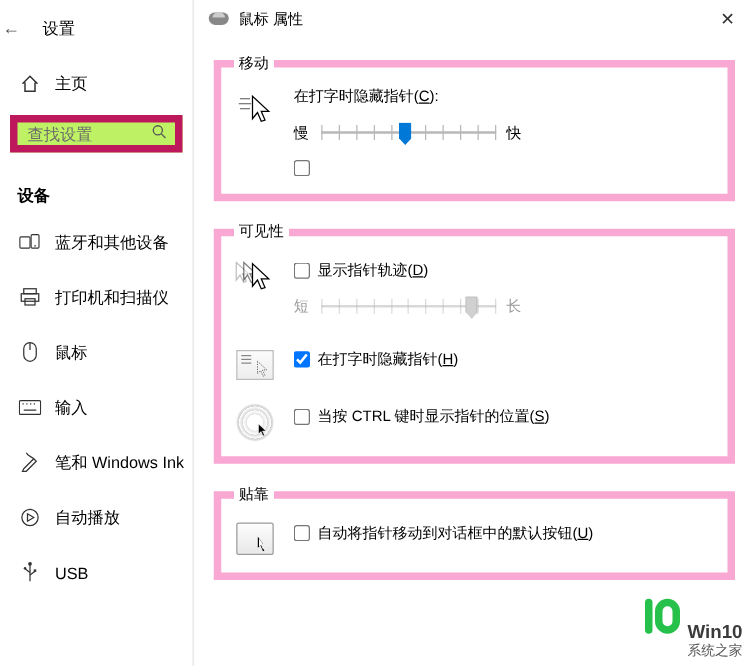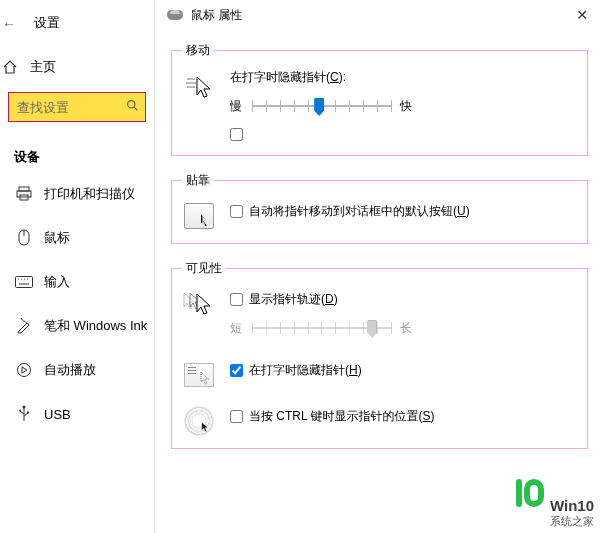--- a/index.html
+++ b/index.html
@@ -36,34 +36,34 @@
     padding-left: 4px;
   }
   .settings-title {
     margin-left: 18px;
     font-size: 13px;
   }
   .home-row {
     display: flex;
     align-items: center;
     height: 42px;
-    padding-left: 0;
+    padding-left: 14px;
     font-size: 13px;
   }
   .home-row .icon {
     width: 20px;
     display: inline-flex;
     justify-content: center;
     margin-right: 10px;
   }
   .search-box {
     margin: 4px 8px 18px 8px;
     height: 30px;
-    border: 1px solid #be185d;
-    background: #fde047;
+    border: 6px solid #be185d;
+    background: #bef264;
     display: flex;
     align-items: center;
     padding: 0 6px;
     font-size: 13px;
     color: #666;
     justify-content: space-between;
   }
   .search-box input {
     border: none;
     background: transparent;
@@ -156,21 +156,21 @@
     border: 1px solid #d0d0d0;
     border-bottom: 1px solid #fff;
     background: #fff;
     margin-bottom: -1px;
     z-index: 2;
   }
   .dlg-body {
     padding: 6px 12px 4px 12px;
   }
   fieldset.group {
-    border: 1px solid #f9a8d4;
+    border: 6px solid #f9a8d4;
     margin: 6px 0 16px 0;
     padding: 8px 10px 10px 10px;
     position: relative;
   }
   fieldset.group legend {
     padding: 0 4px;
     font-size: 12px;
     color: #000;
   }
   .group-row {
@@ -364,20 +364,30 @@
     <span class="search-icon">
       <svg width="13" height="13" viewBox="0 0 16 16">
           <circle cx="6.5" cy="6.5" r="4.5" fill="none" stroke="#555" stroke-width="1.3"></circle>
           <line x1="10" y1="10" x2="14" y2="14" stroke="#555" stroke-width="1.3"></line>
         </svg>
     </span>
   </div>
 
   <div class="section-header">设备</div>
 
+  <div class="nav-item">
+    <span class="icon">
+      <svg width="18" height="16" viewBox="0 0 20 16">
+          <rect x="1" y="3" width="9" height="10" rx="1" fill="none" stroke="#333"></rect>
+          <rect x="11" y="1" width="7" height="12" rx="1" fill="none" stroke="#333"></rect>
+          <circle cx="14.5" cy="11" r="0.7" fill="#333"></circle>
+        </svg>
+    </span>
+    <span class="nav-label">蓝牙和其他设备</span>
+  </div>
 
   <div class="nav-item">
     <span class="icon">
       <svg width="16" height="16" viewBox="0 0 16 16">
           <rect x="3" y="1" width="10" height="4" fill="none" stroke="#333"></rect>
           <rect x="1" y="5" width="14" height="6" fill="none" stroke="#333"></rect>
           <rect x="4" y="9" width="8" height="5" fill="none" stroke="#333"></rect>
         </svg>
     </span>
     <span class="nav-label">打印机和扫描仪</span>
@@ -486,37 +496,20 @@
                   <span></span>
                   <span></span>
                   <span></span>
                 </div>
               <div class="slider-thumb" id="speed-thumb" style="left: 48%;"></div>
             </div>
             <span class="slider-label">快</span>
           </div>
           <label class="checkbox-row">
             <input type="checkbox" id="cb-enhance" style="">
-          </label>
-        </div>
-      </div>
-    </fieldset>
-
-    <fieldset class="group">
-      <legend>贴靠</legend>
-      <div class="group-row">
-        <div class="big-icon">
-          <div class="snap-icon"></div>
-        </div>
-        <div class="group-content">
-          <label class="checkbox-row">
-            <input type="checkbox" id="cb-snap" style="">
-            <span>
-              <span>自动将指针移动到对话框中的默认按钮</span>(<span class="underline-hint">U</span>)
-            </span>
           </label>
         </div>
       </div>
     </fieldset>
 
     <fieldset class="group">
       <legend>可见性</legend>
 
       <div class="group-row">
         <div class="big-icon">
@@ -594,20 +587,37 @@
             <input type="checkbox" id="cb-locate" style="">
             <span>
               <span>当按 CTRL 键时显示指针的位置</span>(<span class="underline-hint">S</span>)
             </span>
           </label>
         </div>
       </div>
 
     </fieldset>
 
+    <fieldset class="group">
+      <legend>贴靠</legend>
+      <div class="group-row">
+        <div class="big-icon">
+          <div class="snap-icon"></div>
+        </div>
+        <div class="group-content">
+          <label class="checkbox-row">
+            <input type="checkbox" id="cb-snap" style="">
+            <span>
+              <span>自动将指针移动到对话框中的默认按钮</span>(<span class="underline-hint">U</span>)
+            </span>
+          </label>
+        </div>
+      </div>
+    </fieldset>
+
   </div>
 </div>
 
 <div class="watermark">
   <div class="wm-logo">
     <div class="one"></div>
       <div class="zero"></div>
   </div>
   <div class="wm-text">
     <div class="l1">Win10</div>

